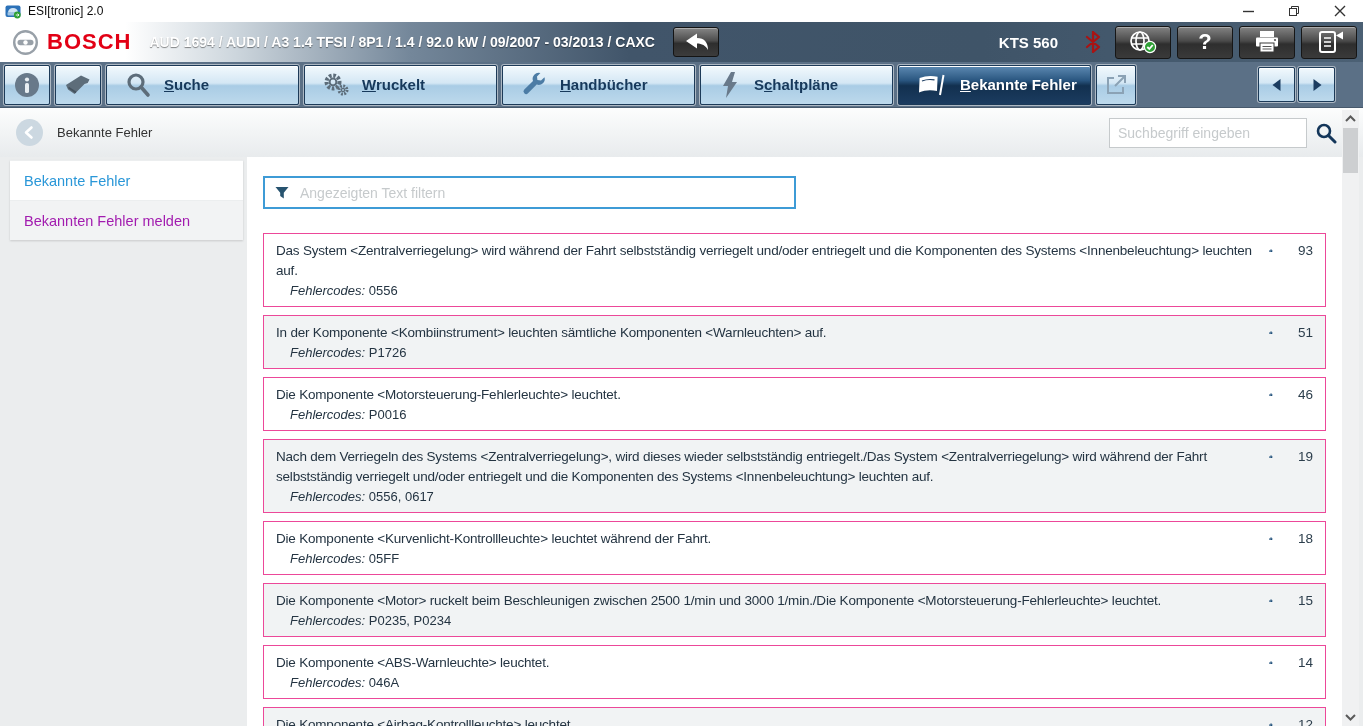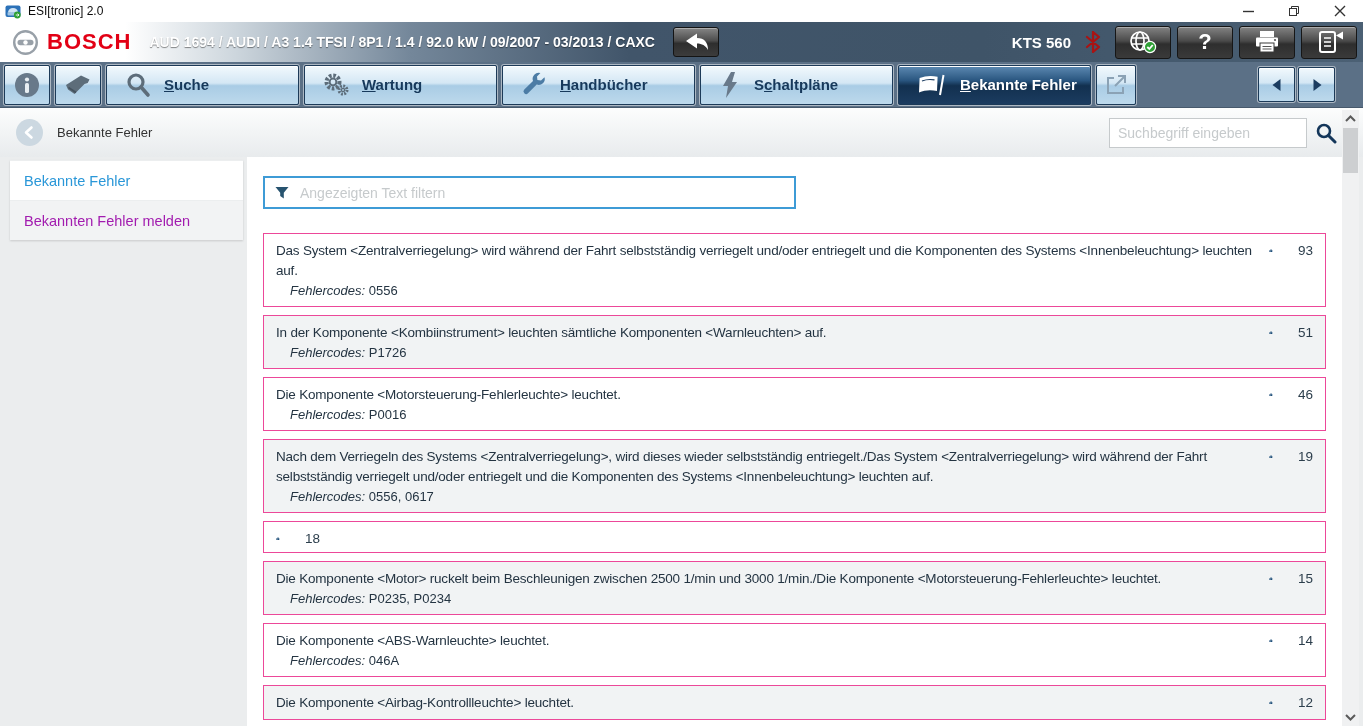--- a/index.html
+++ b/index.html
@@ -20,21 +20,21 @@
     background:linear-gradient(90deg,#ffffff 0px,#ffffff 125px,#cdd6dd 235px,#74879a 410px,#41556a 630px,#3f5468 72%,#4b6074 100%);
     display:flex; align-items:center;
   }
   .bosch-logo { margin-left:12px; display:flex; }
   .bosch-wordmark { color:#e20015; font-size:22px; font-weight:bold; letter-spacing:1px; margin:0 18px 0 8px; }
   .vehicle-info { color:#fff; font-weight:bold; font-size:14px; text-shadow:0 1px 1px rgba(0,0,0,.45); white-space:nowrap; }
   .back-btn { margin-left:18px; width:46px; height:30px; border:1px solid #141414; border-radius:3px;
     background:linear-gradient(#868686,#4d4d4d 45%,#2e2e2e 55%,#3c3c3c);
     box-shadow:inset 0 1px 0 rgba(255,255,255,.35); display:flex; align-items:center; justify-content:center; cursor:pointer; }
   .header-right { margin-left:auto; display:flex; align-items:center; gap:6px; padding-right:6px; }
-  .kts { color:#fff; font-weight:bold; font-size:15px; margin-right:8px; white-space:nowrap; }
+  .kts { color:#fff; font-weight:bold; font-size:15px; margin-right:21px; white-space:nowrap; }
   .bt-icon { margin-right:8px; display:flex; }
   .hdr-btn { width:56px; height:33px; border:1px solid #161616; border-radius:3px;
     background:linear-gradient(#838383,#4a4a4a 45%,#2e2e2e 55%,#3a3a3a);
     box-shadow:inset 0 1px 0 rgba(255,255,255,.35); display:flex; align-items:center; justify-content:center; cursor:pointer; }
   .help-glyph { color:#fff; font-size:22px; font-weight:bold; line-height:1; }
   
   .tabstrip { position:absolute; top:62px; left:0; right:0; height:46px; background:#5b7086;
     border-bottom:1px solid #47596c; display:flex; align-items:center; padding-left:4px; gap:5px; }
   .tab { height:40px; border:1px solid #1c3a58; border-radius:2px; cursor:pointer;
     background:linear-gradient(180deg,#f2f9fd 0%,#d4e7f4 45%,#a9cce5 52%,#bdd9ec 100%);
@@ -201,21 +201,21 @@
       </svg>
     <span class="tab-label"><span></span><span class="key">S</span><span>uche</span></span>
   </div>
   <div class="tab text-tab">
     <svg width="30" height="30" viewBox="0 0 30 30">
       <circle cx="12" cy="12" r="6.5" fill="none" stroke="#5d6d7a" stroke-width="4" stroke-dasharray="2.6 1.7"></circle>
       <circle cx="12" cy="12" r="3.4" fill="none" stroke="#5d6d7a" stroke-width="2"></circle>
       <circle cx="22" cy="20" r="4" fill="none" stroke="#5d6d7a" stroke-width="3" stroke-dasharray="1.8 1.3"></circle>
       <circle cx="22" cy="20" r="1.6" fill="none" stroke="#5d6d7a" stroke-width="1.4"></circle>
     </svg>
-    <span class="tab-label"><span></span><span class="key">W</span><span>artung</span></span>
+    <span class="tab-label"><span></span><span class="key">W</span><span>ruckelt</span></span>
   </div>
   <div class="tab text-tab">
     <svg width="30" height="30" viewBox="0 0 30 30">
         <path d="M25.5 7.2 a6 6 0 0 1 -7.8 7.4 L9 23.3 a2.6 2.6 0 0 1 -3.7 -3.7 l8.7 -8.7 a6 6 0 0 1 7.4 -7.8 l-3.4 3.4 0.4 3.6 3.6 0.4 z" fill="#4c7ca5"></path>
       </svg>
     <span class="tab-label"><span></span><span class="key">H</span><span>andbücher</span></span>
   </div>
   <div class="tab text-tab">
     <svg width="26" height="30" viewBox="0 0 26 30">
         <path d="M14 2 L6 16 h5 L9 28 L20 12 h-5 L18 2 z" fill="#68798a"></path>
@@ -328,20 +328,24 @@
       </div>
       <div class="card-likes">
         <svg width="15" height="15" viewBox="0 0 16 16">
             <path d="M1.5 6.8 h2.8 v7.4 H1.5 z M5.3 14.2 h6 c0.9 0 1.7-0.64 1.85-1.5 l0.8-4.1 a1.6 1.6 0 0 0 -1.57-1.9 H9.3 l0.55-2.8 A1.4 1.4 0 0 0 8.5 2.2 c-0.5 0-0.97 0.27-1.2 0.7 L5.3 6.5 z" fill="#1d4e79"></path>
           </svg>
         <span class="likes-count">19</span>
       </div>
     </div>
 
     <div class="card">
+      <div class="card-body">
+        <div class="card-text">Die Komponente &lt;Kurvenlicht-Kontrollleuchte&gt; leuchtet während der Fahrt.</div>
+        <div class="card-codes"><span class="codes-label">Fehlercodes:</span> <span class="codes-value">05FF</span></div>
+      </div>
       <div class="card-likes">
         <svg width="15" height="15" viewBox="0 0 16 16">
             <path d="M1.5 6.8 h2.8 v7.4 H1.5 z M5.3 14.2 h6 c0.9 0 1.7-0.64 1.85-1.5 l0.8-4.1 a1.6 1.6 0 0 0 -1.57-1.9 H9.3 l0.55-2.8 A1.4 1.4 0 0 0 8.5 2.2 c-0.5 0-0.97 0.27-1.2 0.7 L5.3 6.5 z" fill="#1d4e79"></path>
           </svg>
         <span class="likes-count">18</span>
       </div>
     </div>
 
     <div class="card alt">
       <div class="card-body">

